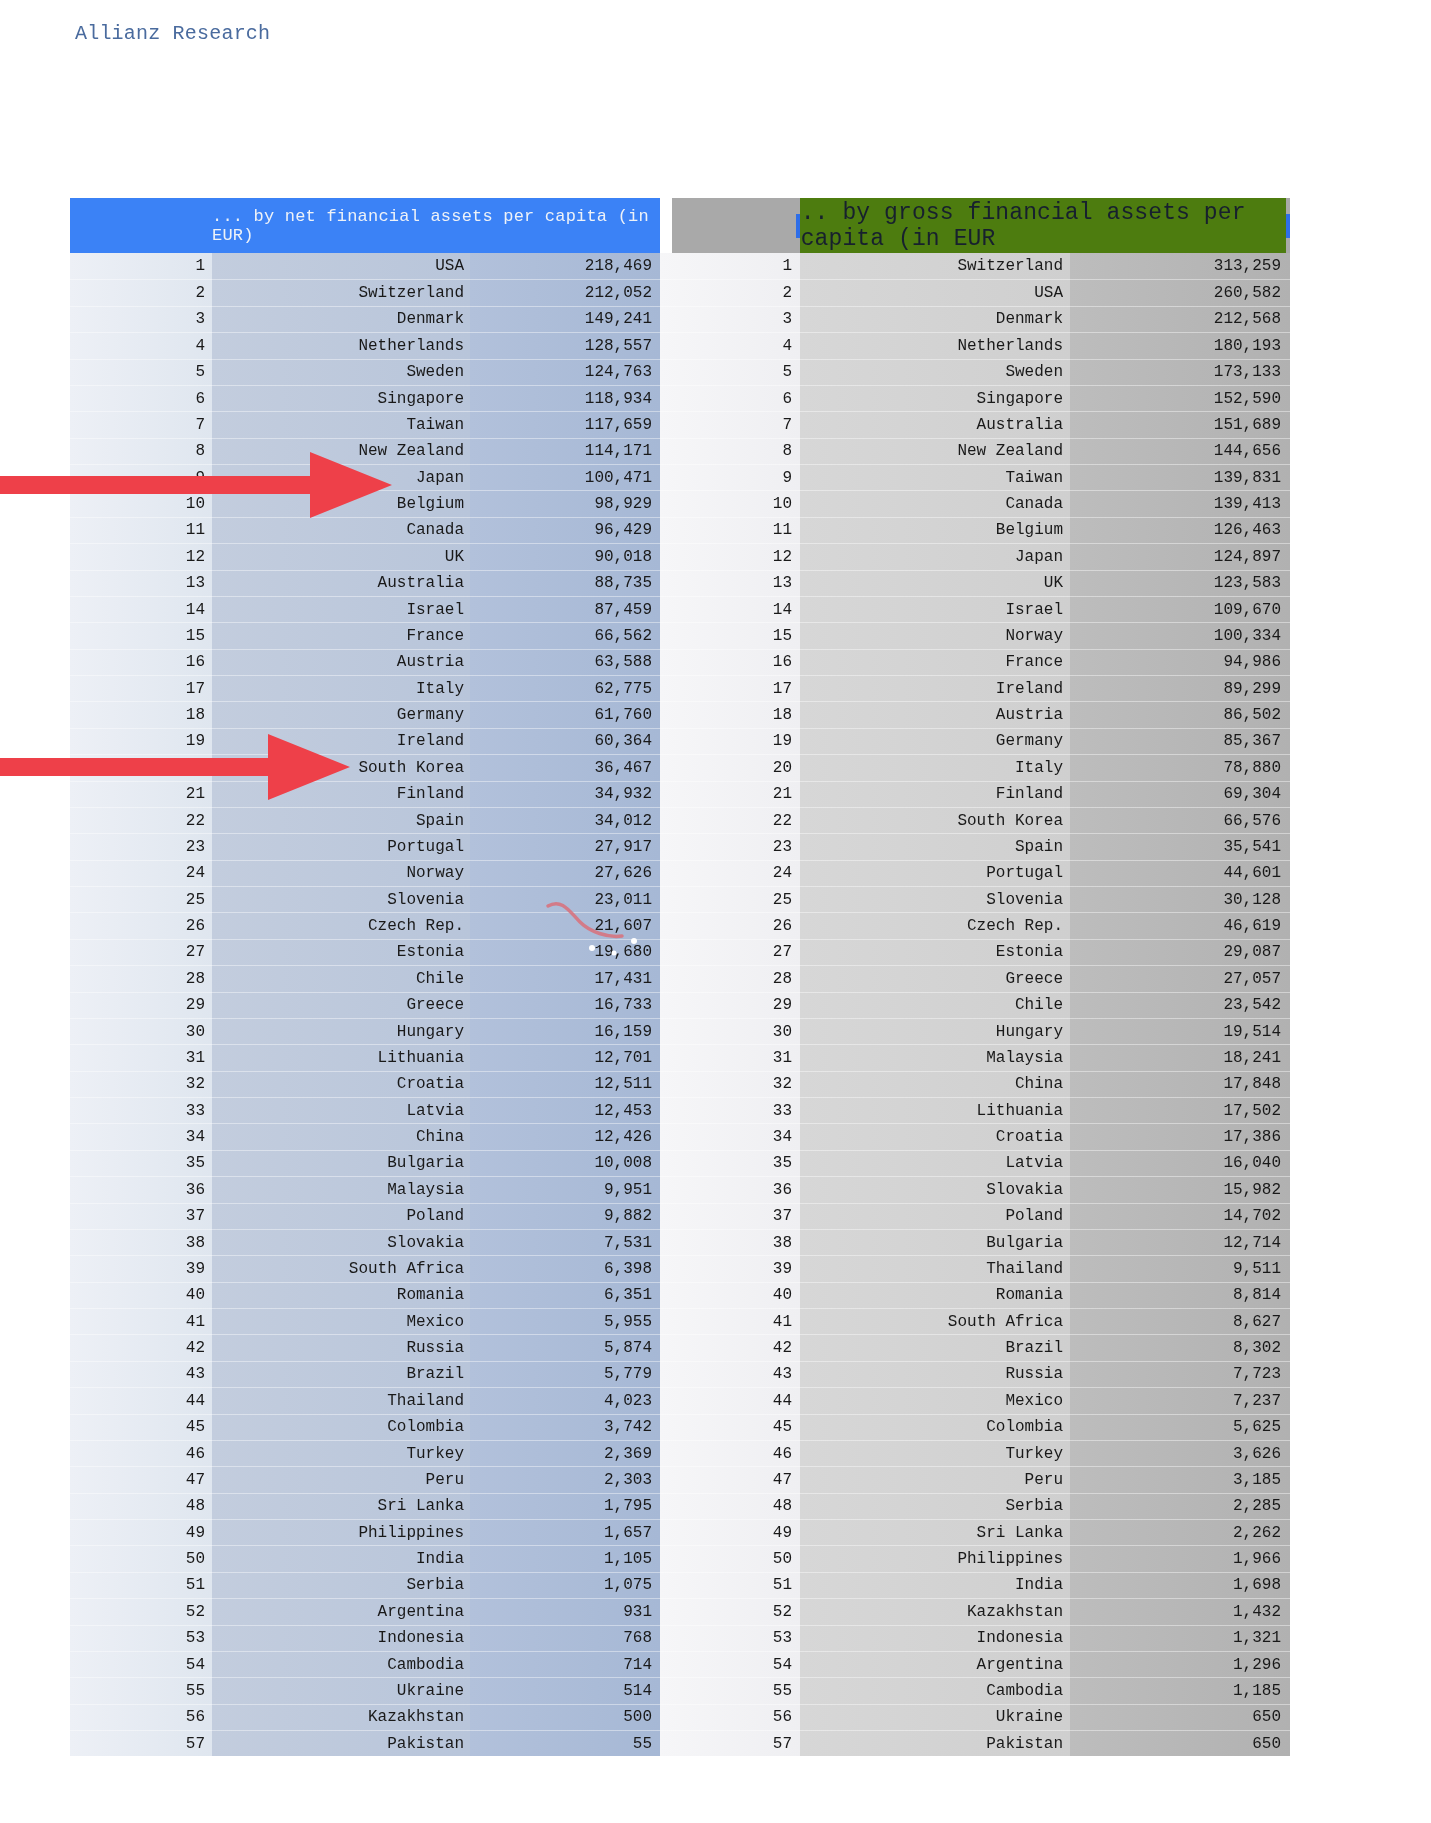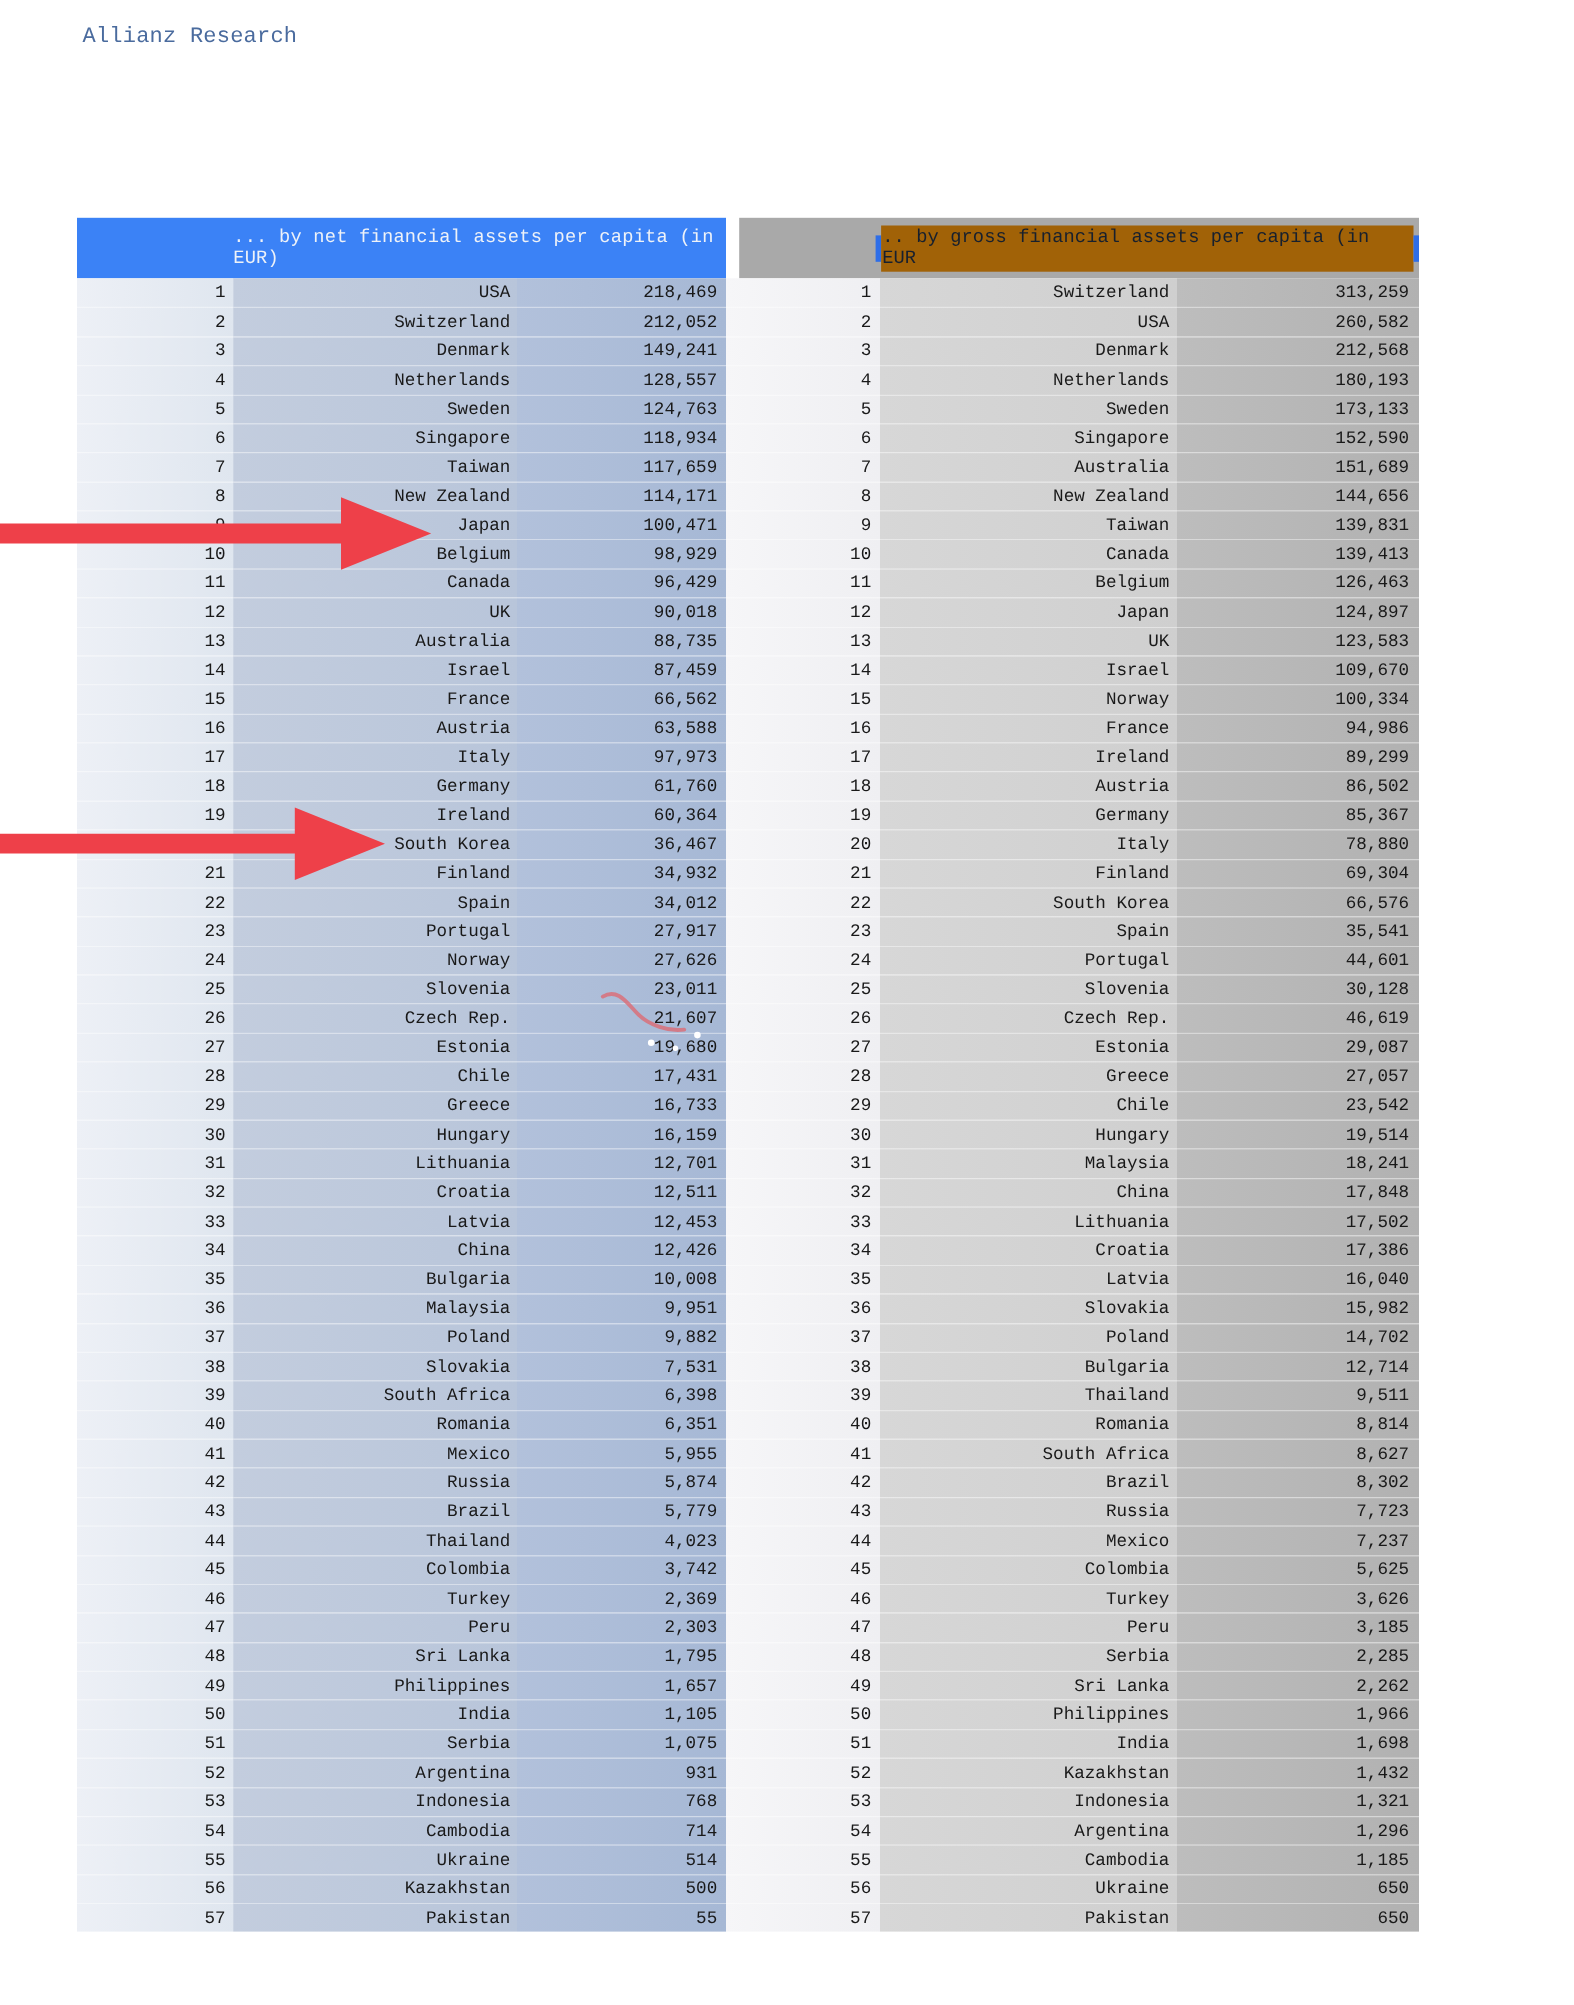--- a/index.html
+++ b/index.html
@@ -35,21 +35,21 @@
   #hdr-right{
     left:672px;width:618px;background:#a9a9a9;
   }
   #hdr-right .hdr-inner{
     margin-left:124px;display:flex;align-items:center;
   }
   .sel-bar{
     display:inline-block;width:5px;height:24px;background:#2e6ee8;
   }
   .sel-text{
-    background:#a16207;color:#17202e;font-size:17px;padding:2px 1px;letter-spacing:.1px;
+    background:#4d7c0f;color:#17202e;font-size:23px;padding:2px 1px;letter-spacing:.1px;
   }
   .tbody{
     position:absolute;top:253px;height:1503px;display:flex;flex-direction:column;
   }
   #tbody-left{left:70px;width:590px;}
   #tbody-right{left:660px;width:630px;}
   .row{
     flex:1;display:flex;align-items:stretch;
   }
   .row + .row .cell{border-top:1px solid rgba(255,255,255,.42);}
@@ -167,21 +167,21 @@
         <div class="cell c2">66,562</div>
       </div>
       <div class="row">
         <div class="cell c0">16</div>
         <div class="cell c1">Austria</div>
         <div class="cell c2">63,588</div>
       </div>
       <div class="row">
         <div class="cell c0">17</div>
         <div class="cell c1">Italy</div>
-        <div class="cell c2">97,973</div>
+        <div class="cell c2">62,775</div>
       </div>
       <div class="row">
         <div class="cell c0">18</div>
         <div class="cell c1">Germany</div>
         <div class="cell c2">61,760</div>
       </div>
       <div class="row">
         <div class="cell c0">19</div>
         <div class="cell c1">Ireland</div>
         <div class="cell c2">60,364</div>

